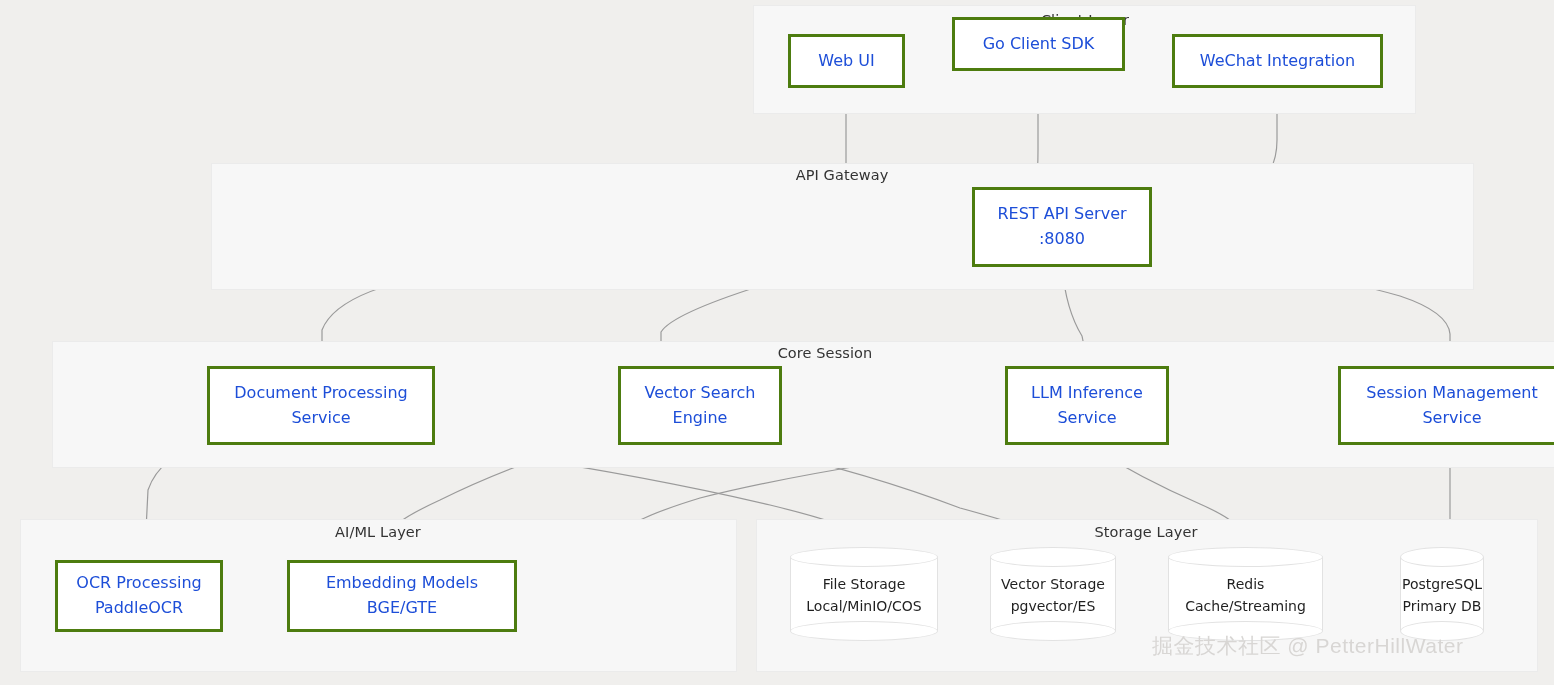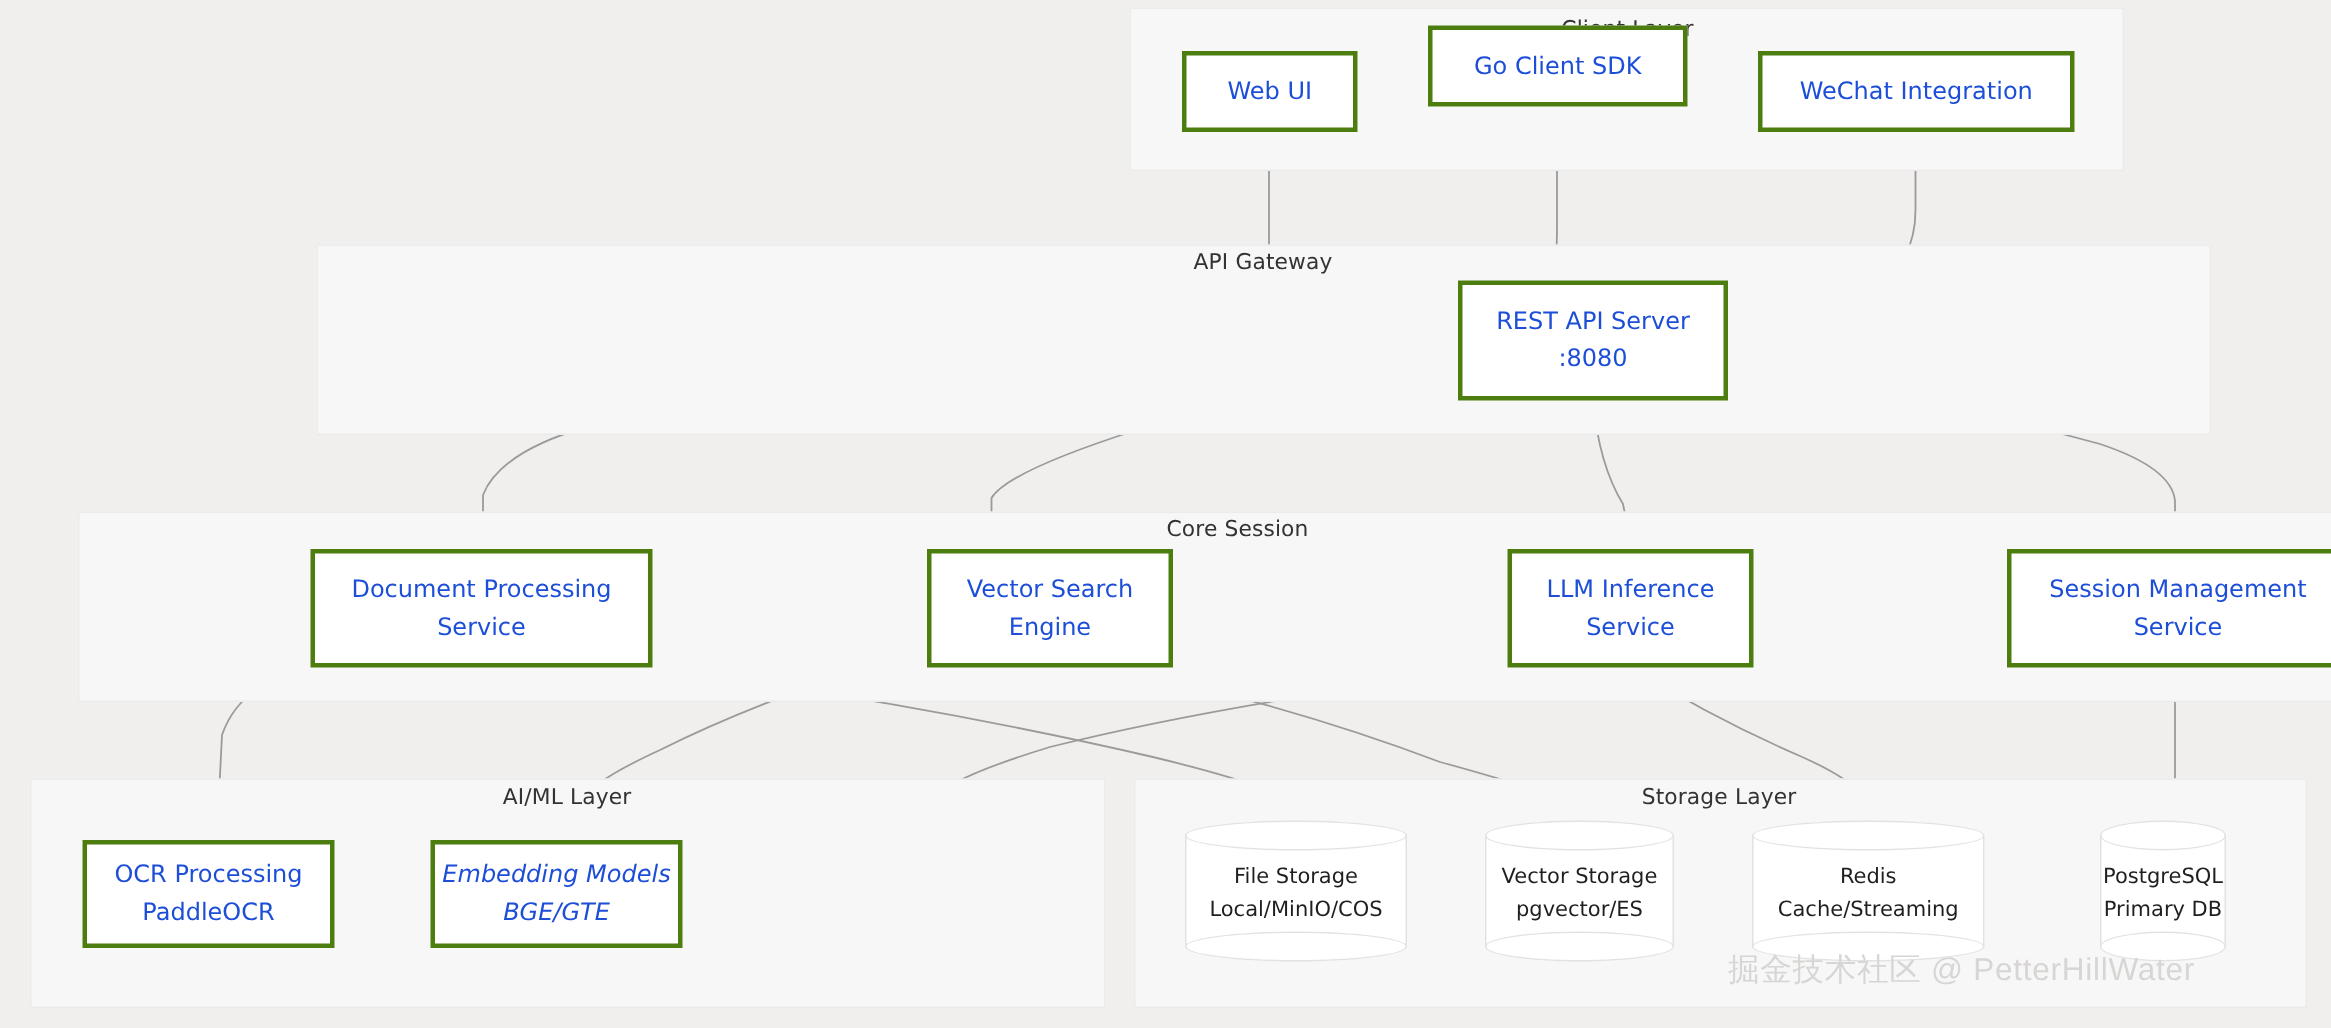--- a/index.html
+++ b/index.html
@@ -187,21 +187,21 @@
   </div>
   <div class="node" style="left:1338px;top:366px;width:228px;height:79px;">
     <span>Session Management</span>
     <span class="l2">Service</span>
   </div>
 
   <div class="node" style="left:55px;top:560px;width:168px;height:72px;">
     <span>OCR Processing</span>
     <span class="l2">PaddleOCR</span>
   </div>
-  <div class="node" style="left:287px;top:560px;width:168px;height:72px;font-style:italic;">
+  <div class="node" style="left:287px;top:560px;width:230px;height:72px;">
     <span>Embedding Models</span>
     <span class="l2">BGE/GTE</span>
   </div>
 
   <div class="cyl" style="left:790px;top:547px;width:148px;height:94px;">
     <div class="body"></div>
     <div class="bottom"></div>
     <div class="top"></div>
     <div class="cyl-label">
       <span>File Storage</span><br>

